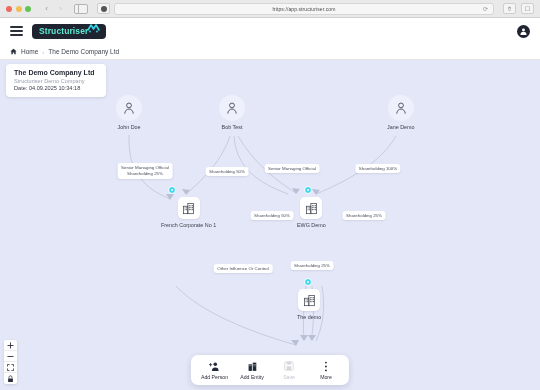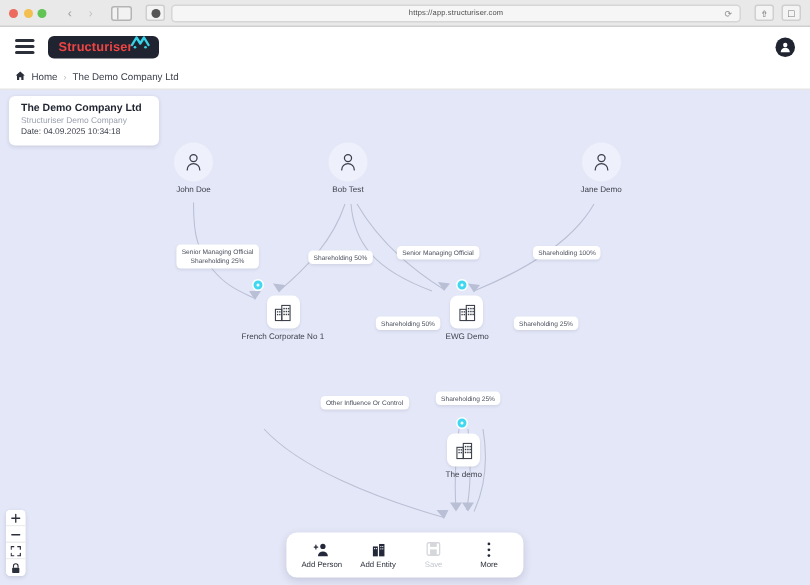--- a/index.html
+++ b/index.html
@@ -54,21 +54,21 @@
   }
 
   
   .app-header {
     height: 26px; background: #ffffff; display: flex; align-items: center;
     padding: 0 10px; gap: 9px;
   }
   .hamburger { display: flex; flex-direction: column; gap: 2.5px; cursor: pointer; }
   .hamburger span { display: block; width: 13px; height: 1.6px; background: #2b2f3a; border-radius: 1px; }
   .logo {
-    background: #1f2430; color: #ef4444; border-radius: 4px;
+    background: #1f2430; color: #5eead4; border-radius: 4px;
     padding: 2px 8px 3px 7px; display: flex; align-items: center; gap: 2px;
     position: relative;
   }
   .logo-text { font-size: 8.5px; font-weight: 600; letter-spacing: 0.1px; }
   .logo-mark { position: relative; width: 11px; height: 10px; margin-left: -3px; }
   .logo-mark svg { position: absolute; top: -3px; left: 0; }
   .header-spacer { flex: 1; }
   .account-avatar {
     width: 13px; height: 13px; border-radius: 50%; background: #1f2430;
     display: flex; align-items: center; justify-content: center;

